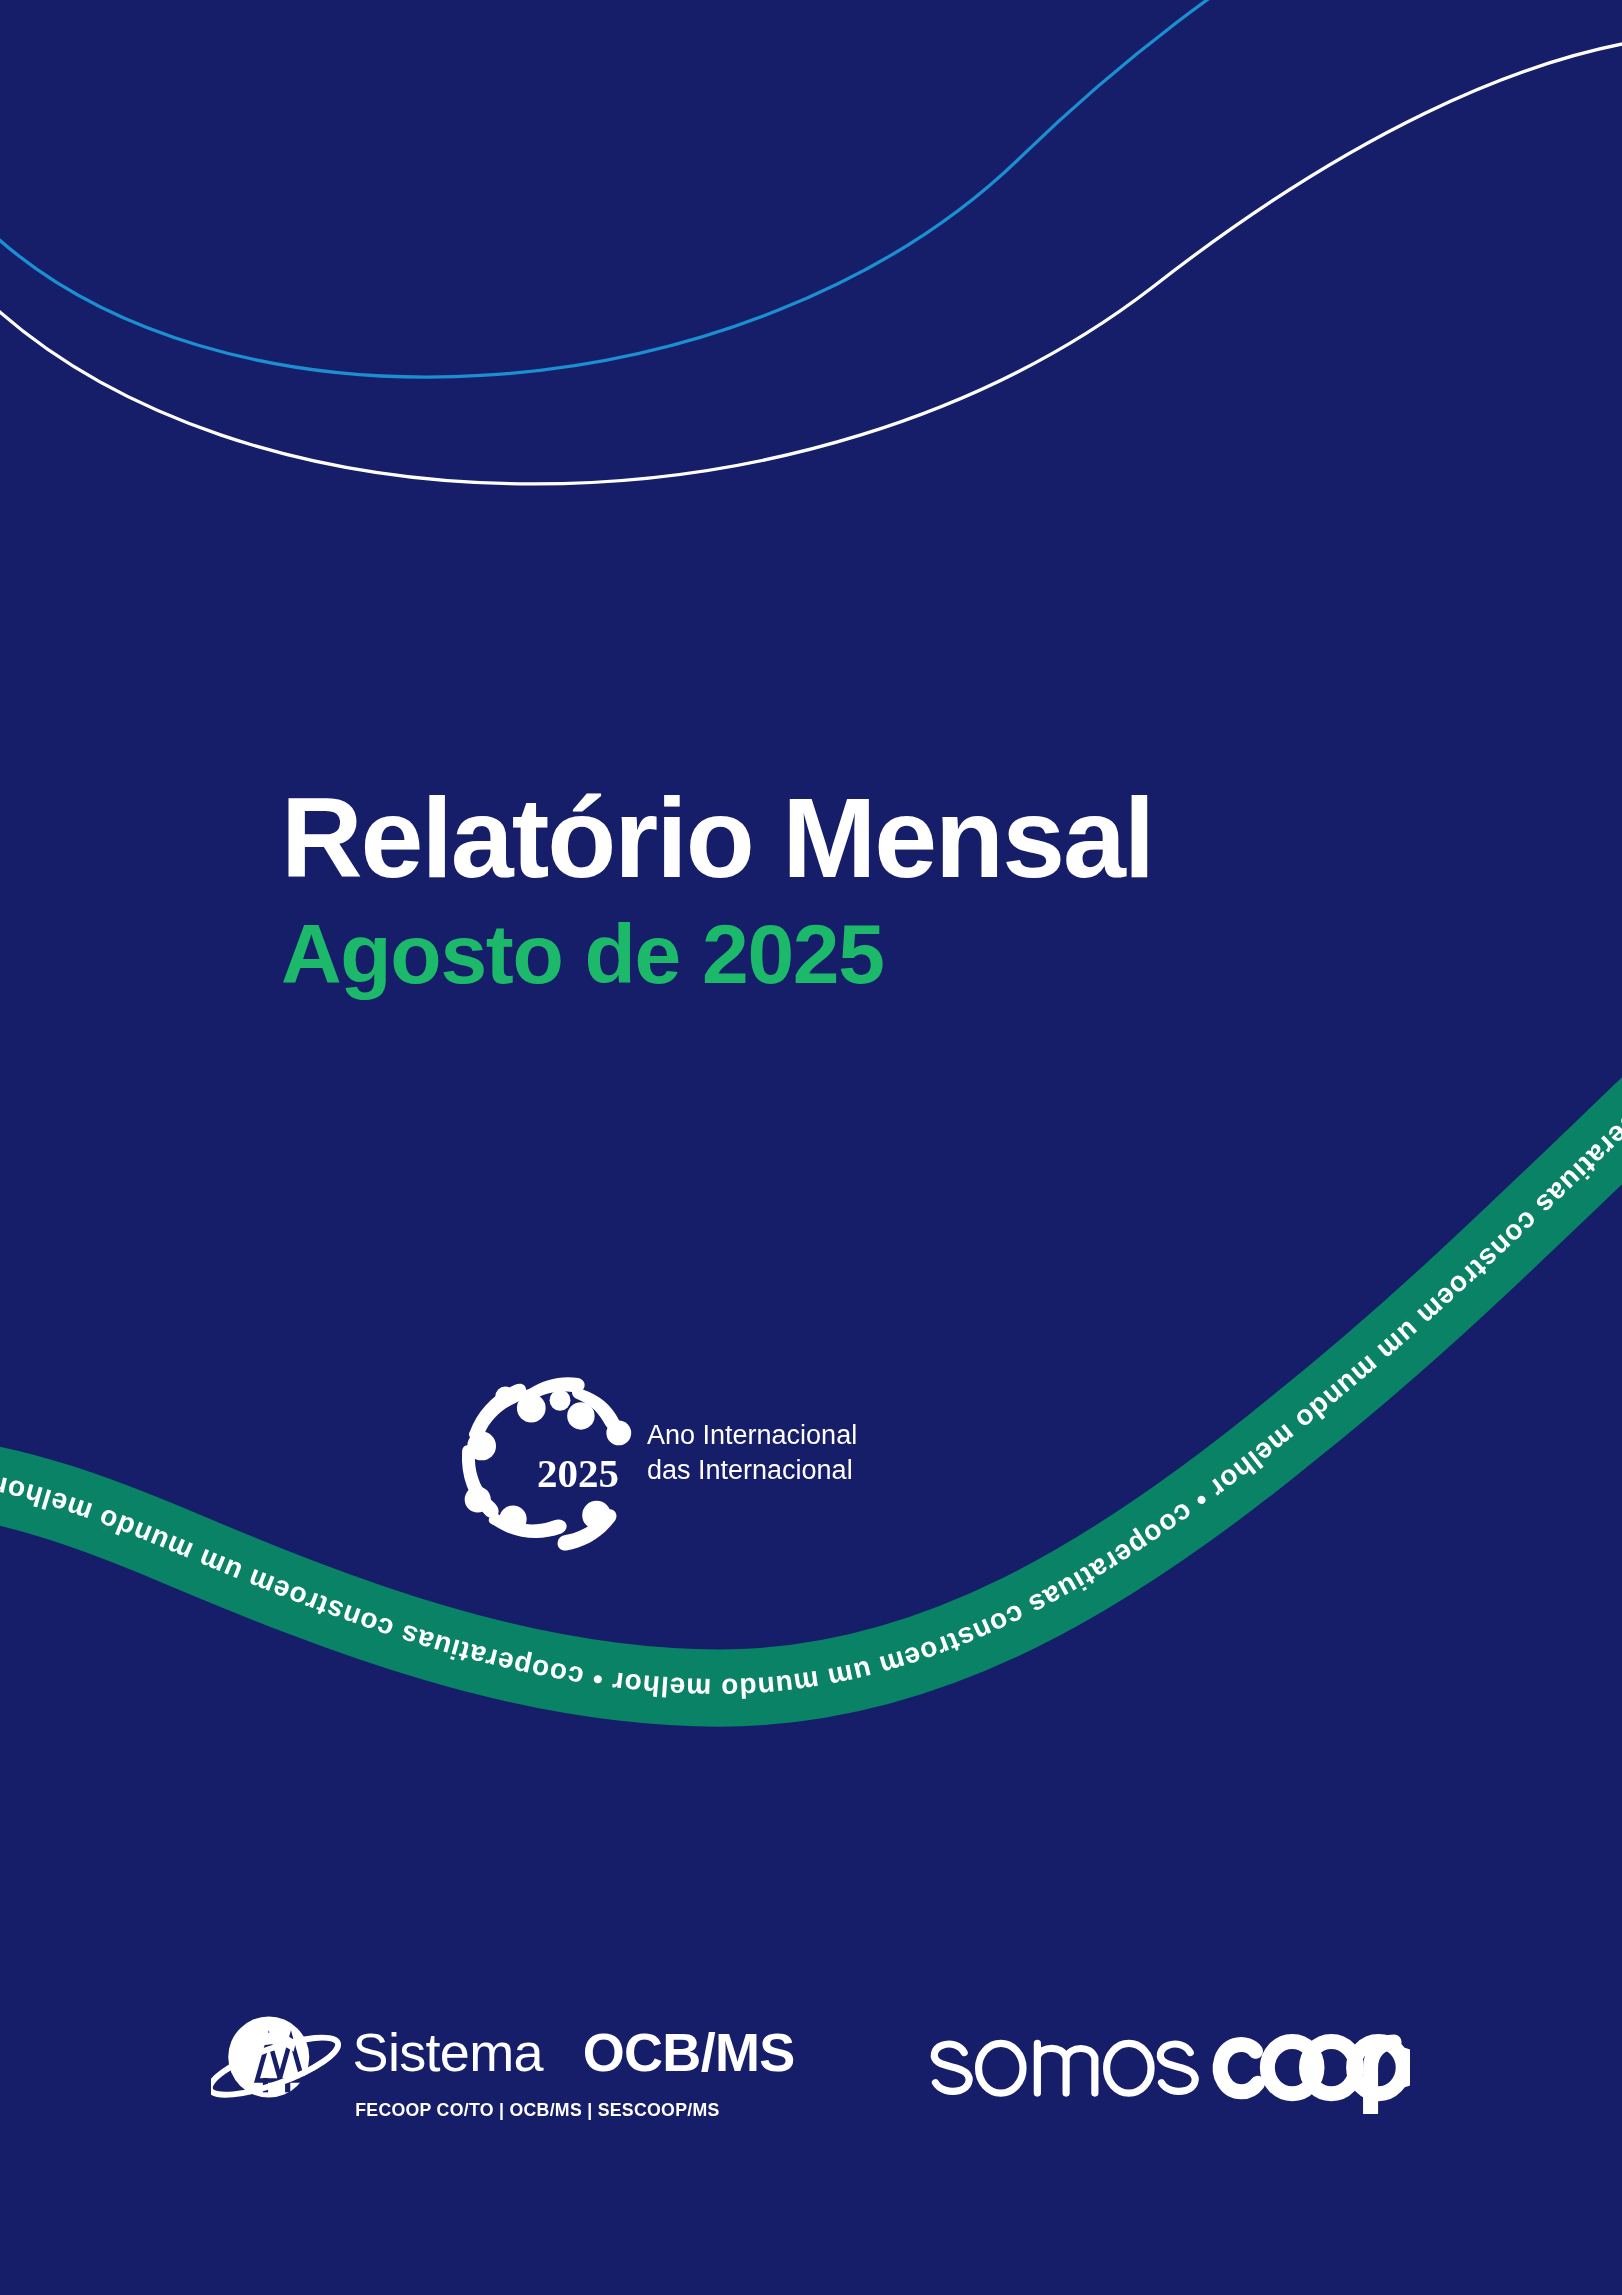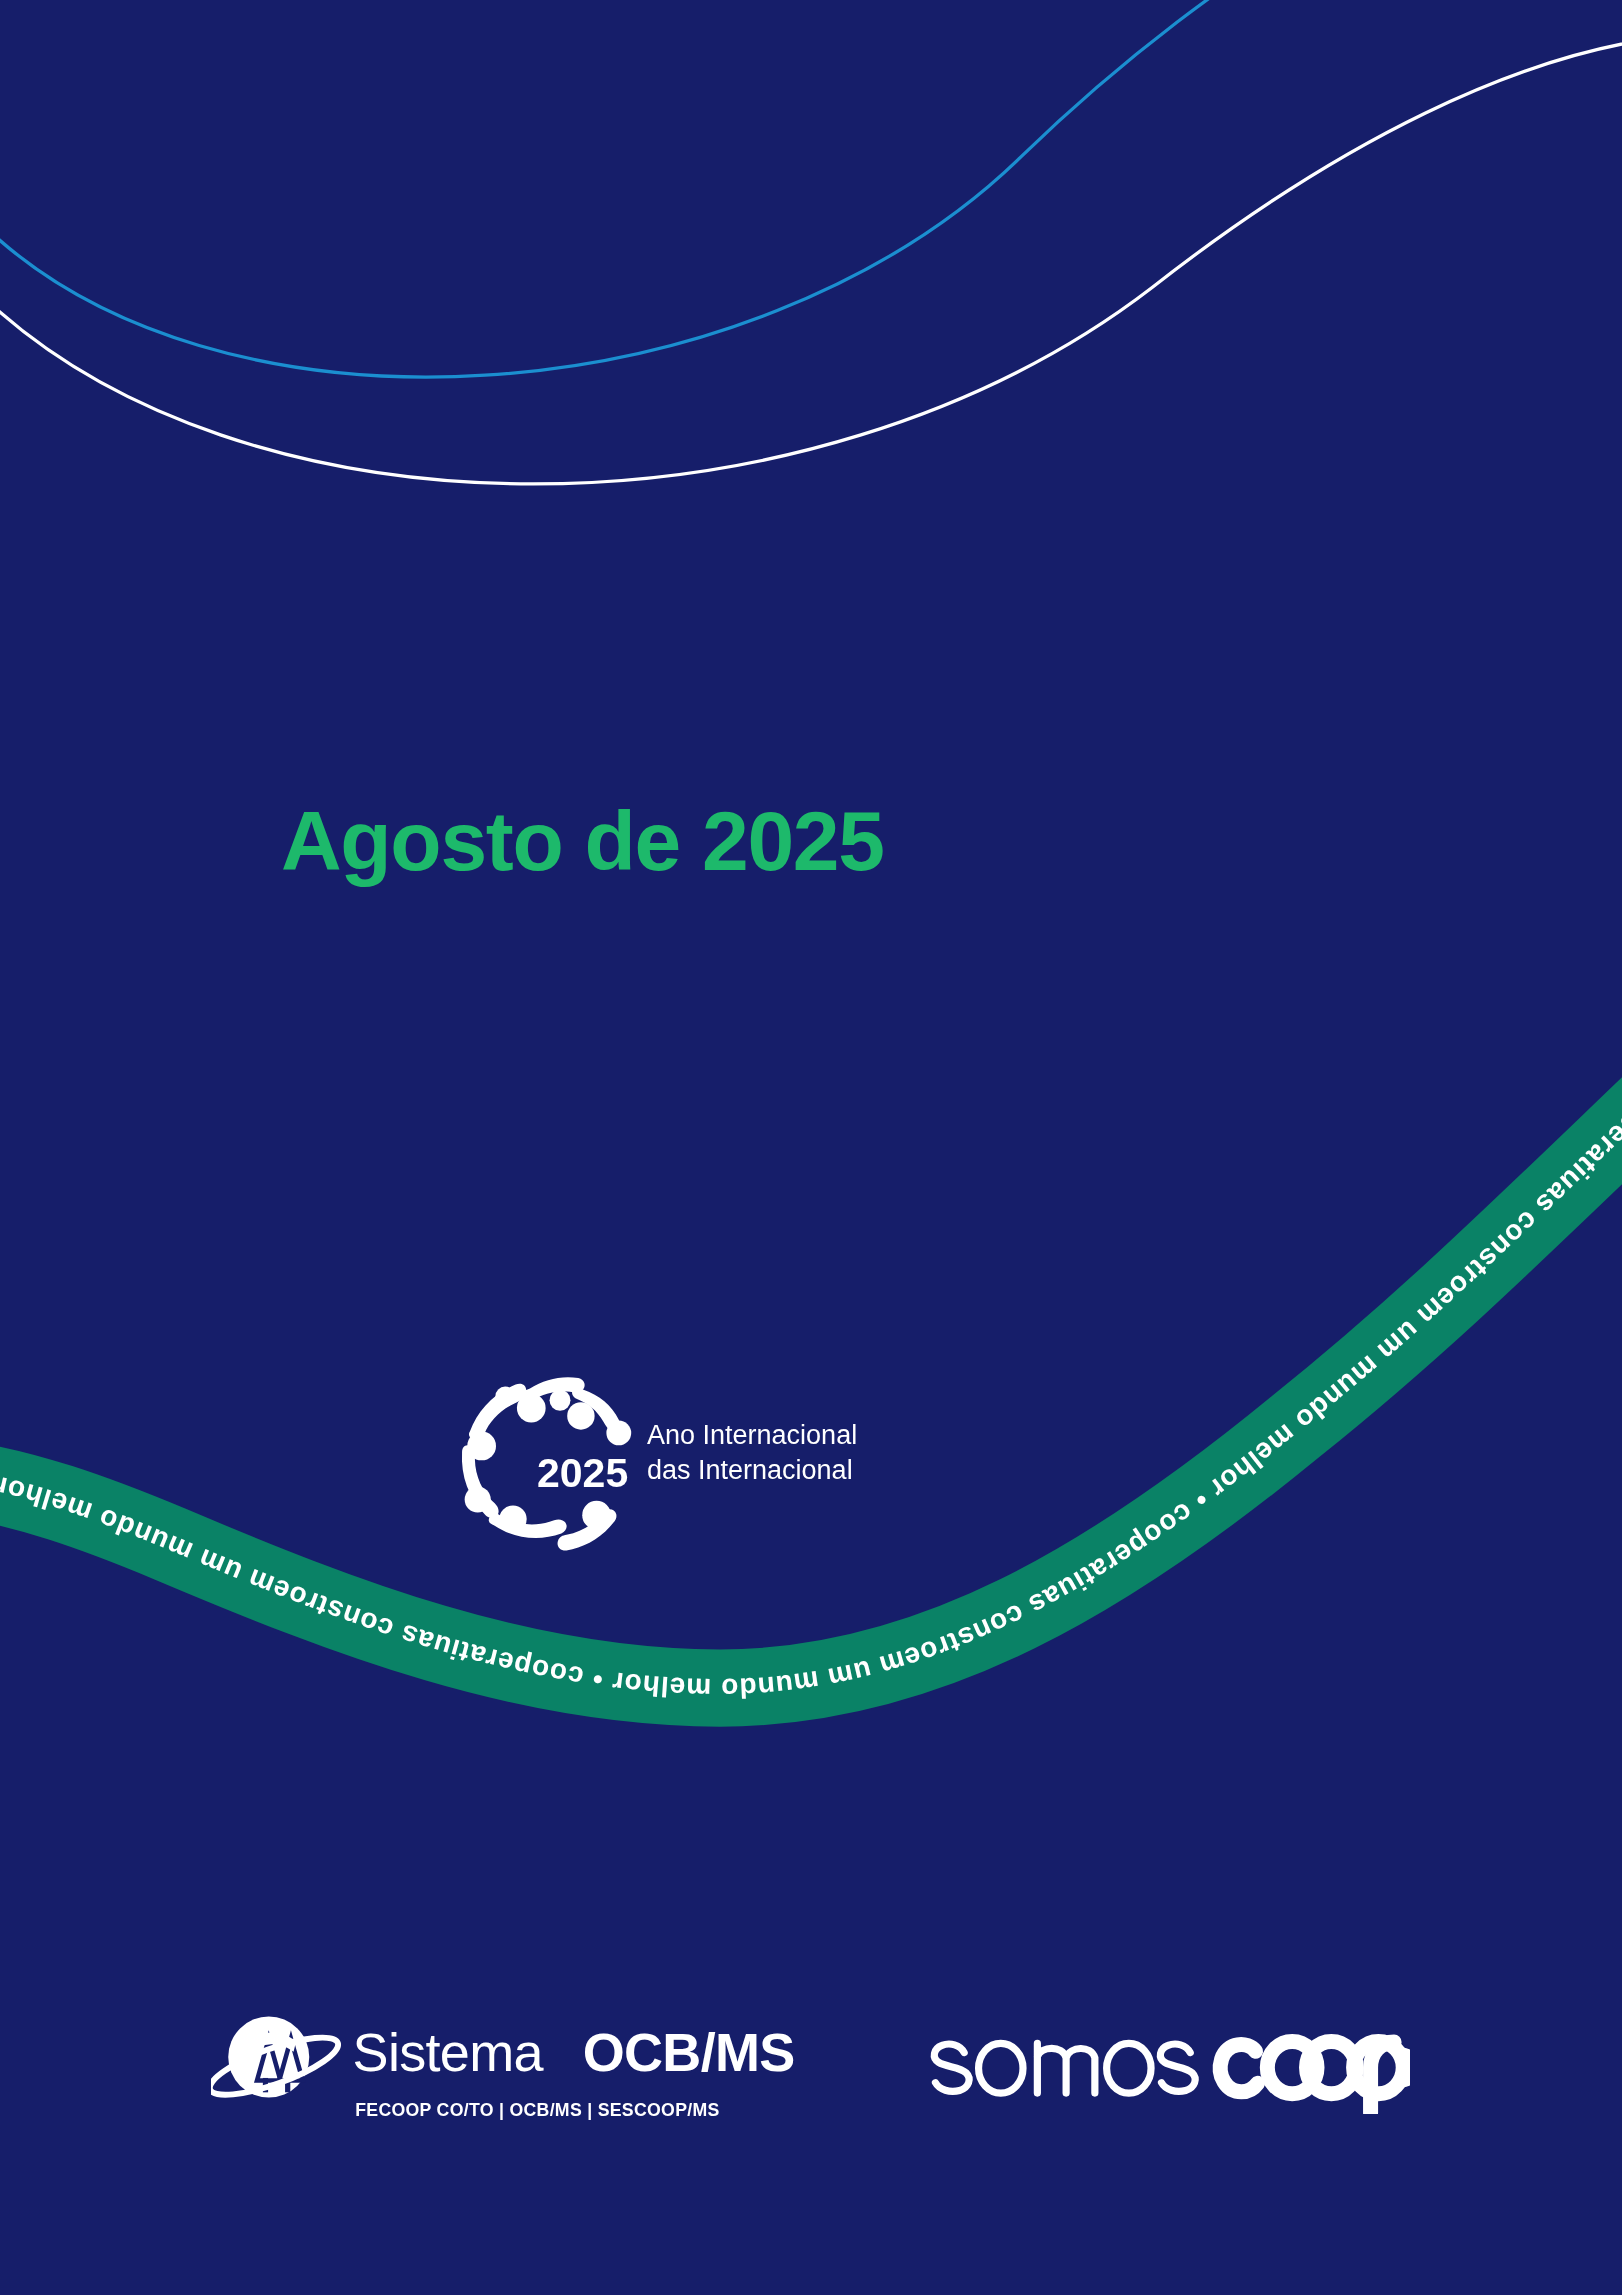--- a/index.html
+++ b/index.html
@@ -74,20 +74,21 @@
     top: 1348px;
     display: flex;
     align-items: center;
     gap: 0px;
   }
   .iyc-mark {
     position: relative;
     width: 209px;
     height: 209px;
     flex: 0 0 auto;
+    font-family: Liberation Serif, serif;
   }
   .iyc-year {
     position: absolute;
     left: 105px;
     top: 105px;
     font-size: 41px;
     font-weight: 700;
     color: #ffffff;
     letter-spacing: 0px;
     line-height: 1;
@@ -155,20 +156,21 @@
 <body>
 
 <div id="page">
 
   <svg class="topcurves" viewBox="0 0 2480 760" preserveAspectRatio="none">
     <path d="M -40 330 C 320 700 1150 640 1560 240 C 1760 45 1930 -60 2060 -150" fill="none" stroke="#1B8FD0" stroke-width="5"></path>
     <path d="M -40 440 C 360 840 1240 840 1760 440 C 2060 205 2320 90 2520 60" fill="none" stroke="#FFFFFF" stroke-width="5"></path>
   </svg>
 
   <div class="title-block">
+    <div class="main-title">Relatório Mensal</div>
     <div class="sub-title">Agosto de 2025</div>
   </div>
 
   <svg class="ribbon-layer" viewBox="0 0 2480 1180" preserveAspectRatio="none">
     <defs>
 
       <path id="ribbonPath" d="M 2560 30 C 2330 250 2180 400 1980 560 C 1700 790 1420 960 1100 960 C 800 960 520 850 260 740 C 140 690 40 655 -60 640"></path>
 
     </defs>
 

